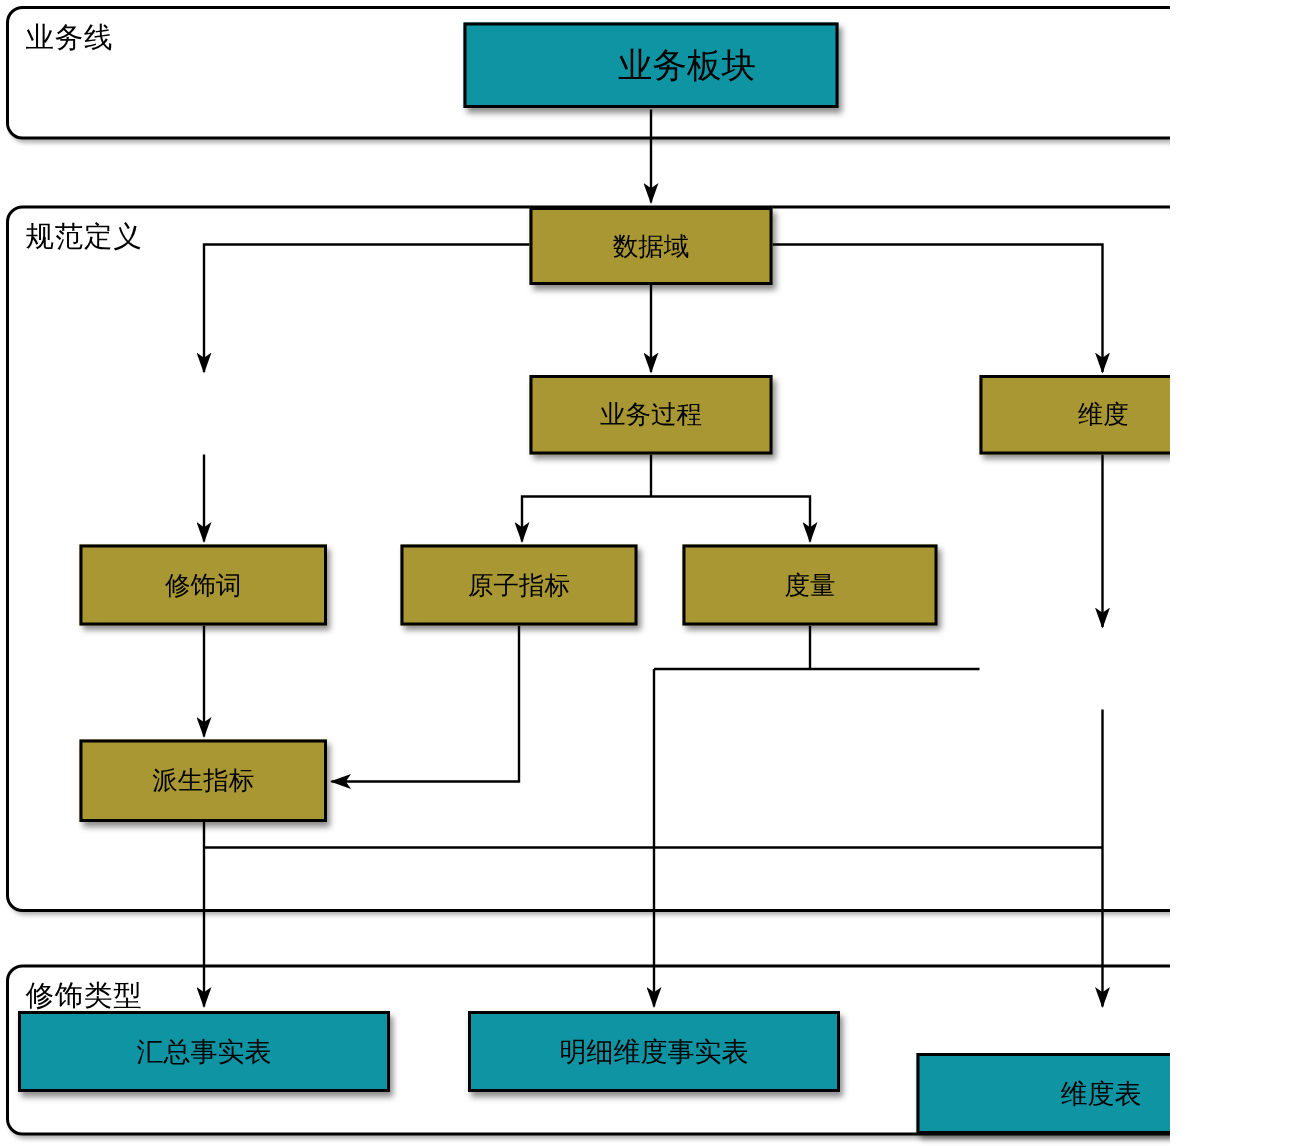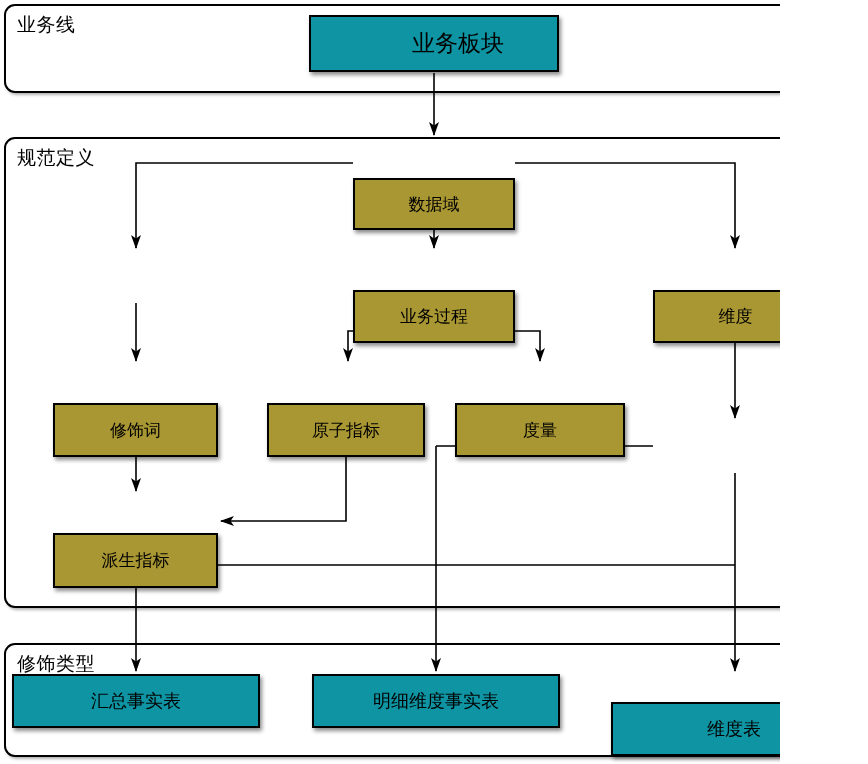--- a/index.html
+++ b/index.html
@@ -49,21 +49,21 @@
     display: flex;
     align-items: center;
     justify-content: center;
     border: 2.5px solid #000;
     box-shadow: 2px 3px 4px rgba(0,0,0,0.45);
     font-size: 17px;
     text-align: center;
     white-space: nowrap;
   }
   .node.teal  { background: var(--teal); }
-  .node.olive { background: var(--olive); margin-top: 40px; }
+  .node.olive { background: var(--olive); }
   .node.big   { font-size: 23px; }
   .node.table { font-size: 18px; }
 </style>
 </head>
 <body>
 
 <div class="canvas">
 
   <div class="section" style="left:4px; top:4px; width:860px; height:89px;">
     <div class="section-label">业务线</div>

